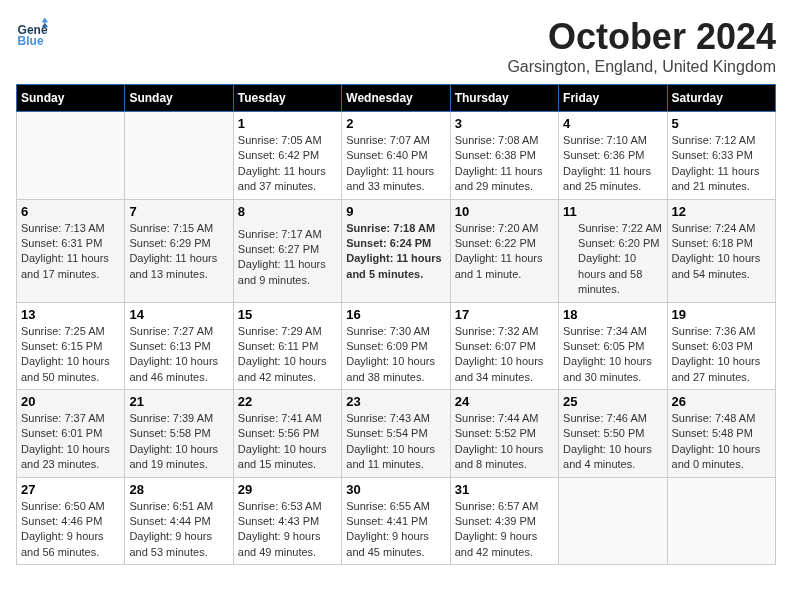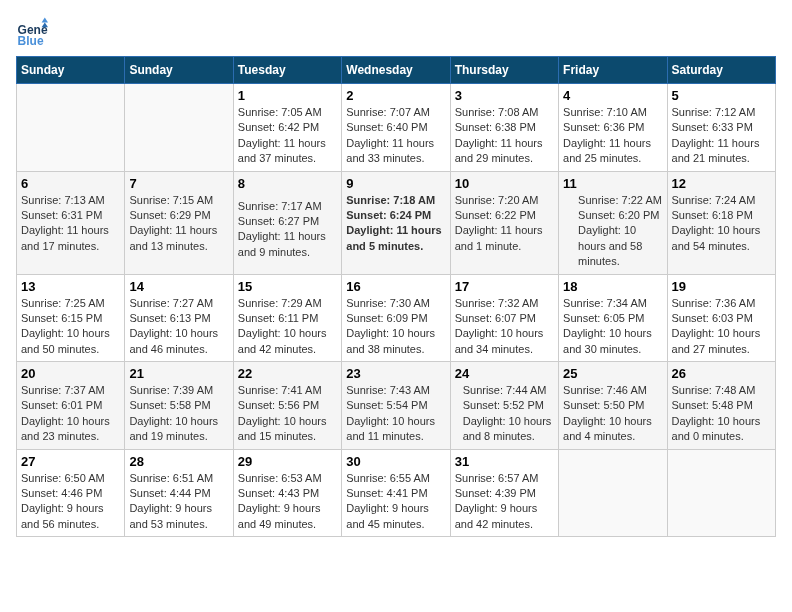--- a/index.html
+++ b/index.html
@@ -36,21 +36,21 @@
     .subtitle {
       font-size: 16px;
       color: #444;
     }
     table {
       width: 100%;
       border-collapse: collapse;
       font-size: 11px;
     }
     .day-header {
-      background: #0c4a6e;
+      background: #000000;
       color: #fff;
       padding: 6px 4px;
       text-align: left;
       font-weight: bold;
       font-size: 12px;
       border: 1px solid #2b6cb0;
     }
     td {
       border: 1px solid #ccc;
       padding: 4px;
@@ -85,20 +85,24 @@
 
 <div class="header-area">
   <div class="logo">
     <svg class="logo-icon" viewBox="0 0 40 40">
       <text x="2" y="22" font-size="15" font-weight="bold" fill="#1a3a5c">General</text>
       <text x="2" y="36" font-size="15" font-weight="bold" fill="#4a90d9">Blue</text>
       <polygon points="32,8 40,8 36,2" fill="#4a90d9"></polygon>
       <polygon points="32,14 40,14 36,8" fill="#2b6cb0"></polygon>
     </svg>
   </div>
+  <div class="title-area">
+    <div class="main-title">October 2024</div>
+    <div class="subtitle">Garsington, England, United Kingdom</div>
+  </div>
 </div>
 
 <table>
   <thead>
     <tr>
     <th class="day-header">Sunday</th>
         <th class="day-header">Sunday</th>
         <th class="day-header">Tuesday</th>
         <th class="day-header">Wednesday</th>
         <th class="day-header">Thursday</th>
@@ -249,21 +253,21 @@
 Daylight: 10 hours and 15 minutes.</div>
         </td>
         <td>
           <div class="date-num">23</div>
           <div class="cell-text" style="white-space: pre-line;">Sunrise: 7:43 AM
 Sunset: 5:54 PM
 Daylight: 10 hours and 11 minutes.</div>
         </td>
         <td>
           <div class="date-num">24</div>
-          <div class="cell-text" style="white-space: pre-line; margin-left: 8px;">Sunrise: 7:44 AM
+          <div class="cell-text" style="white-space: pre-line;">Sunrise: 7:44 AM
 Sunset: 5:52 PM
 Daylight: 10 hours and 8 minutes.</div>
         </td>
         <td>
           <div class="date-num">25</div>
           <div class="cell-text" style="white-space: pre-line;">Sunrise: 7:46 AM
 Sunset: 5:50 PM
 Daylight: 10 hours and 4 minutes.</div>
         </td>
         <td>

